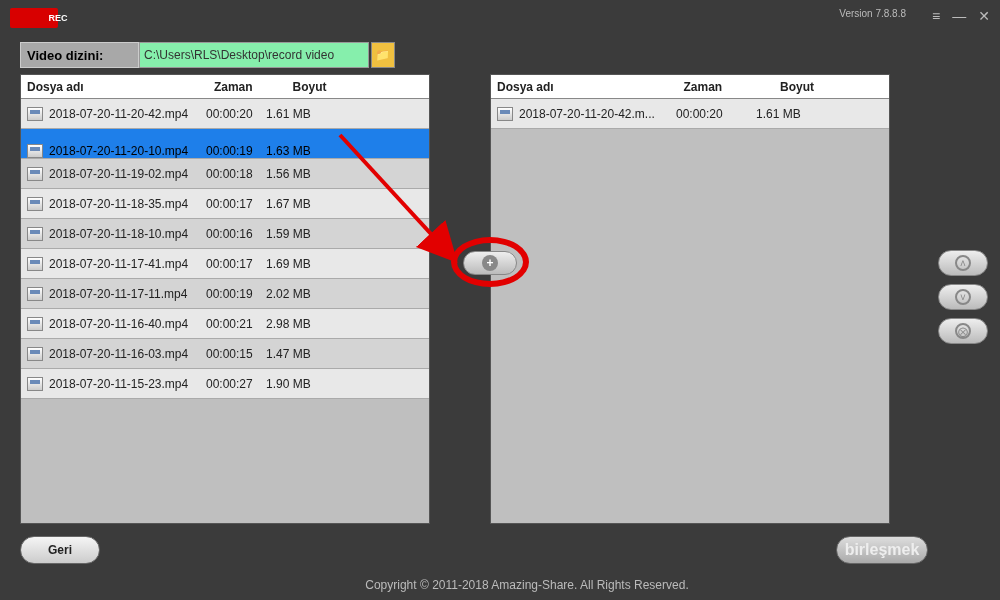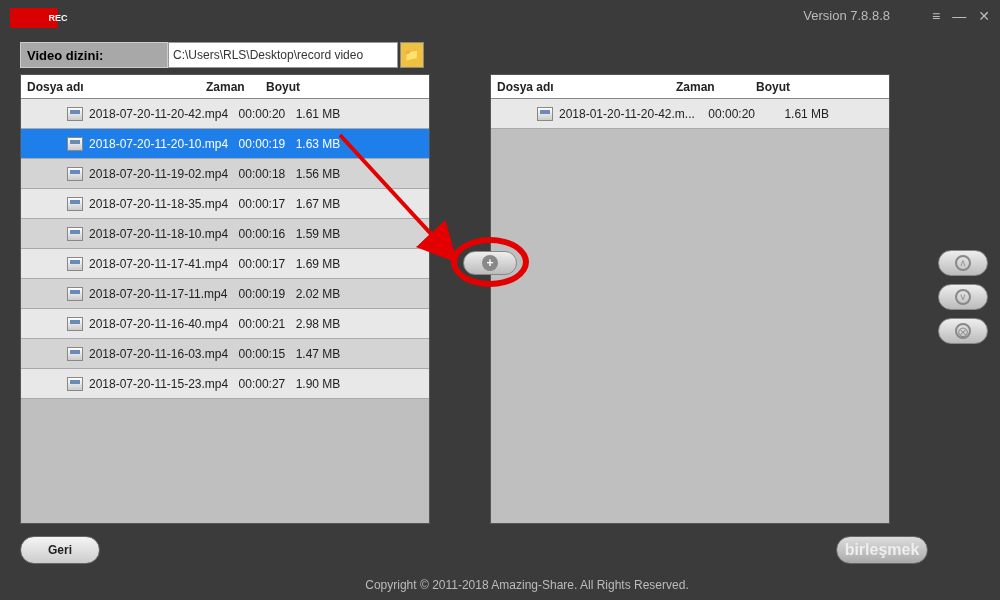--- a/index.html
+++ b/index.html
@@ -34,56 +34,56 @@
     border-radius: 2px;
     margin-right: 8px;
     padding-left: 48px;
   }
   .app-title {
     font-size: 15px;
     color: #ddd;
   }
   .version {
     position: absolute;
-    right: 110px;
+    right: 94px;
     top: 8px;
-    font-size: 13px;
+    font-size: 10px;
     color: #bbb;
   }
   .win-controls {
     position: absolute;
     right: 10px;
     top: 8px;
     display: flex;
     gap: 12px;
     color: #bbb;
   }
   .win-controls span { cursor: pointer; font-size: 14px; }
   .path-row {
     display: flex;
     align-items: center;
     margin: 6px 0 6px 20px;
     height: 26px;
   }
   .path-label-box {
-    width: 148px;
+    width: 119px;
     height: 26px;
     background: #a8a8a8;
     border: 1px solid #ccc;
     display: flex;
     align-items: center;
     padding-left: 6px;
     font-size: 13px;
     font-weight: bold;
     color: #000;
   }
   .path-field {
     width: 230px;
     height: 26px;
-    background: #ffffff;
+    background: #86efac;
     border: 1px solid #999;
     display: flex;
     align-items: center;
     padding: 0 4px;
     font-size: 12px;
     color: #333;
     overflow: hidden;
     white-space: nowrap;
   }
   .folder-btn {
@@ -112,40 +112,40 @@
   .panel.left { width: 410px; }
   .panel.right { width: 400px; }
   .thead {
     display: flex;
     background: #fff;
     border-bottom: 1px solid #888;
     font-weight: bold;
     font-size: 12px;
     height: 24px;
     align-items: center;
+    gap: 24px;
   }
   .col-name { padding-left: 6px; }
   .left .col-name { width: 185px; }
   .left .col-time { width: 60px; }
   .left .col-size { width: 150px; }
   .right .col-name { width: 185px; }
   .right .col-time { width: 80px; }
   .right .col-size { width: 120px; }
   .trow {
     display: flex;
     height: 30px;
     align-items: center;
     border-bottom: 1px solid #aaa;
     font-size: 12px;
     cursor: pointer;
-    padding-left: 40px;
   }
   .trow.even { background: #e8e8e8; }
   .trow.odd { background: #d4d4d4; }
-  .trow.selected { background: #1e7fea; color: #ffffff; }
+  .trow.selected { background: #1e7fea; color: #000000; align-items: flex-end; }
   .file-icon {
     width: 16px;
     height: 14px;
     background: linear-gradient(#fff,#ccc);
     border: 1px solid #888;
     margin: 0 6px;
     display: inline-block;
     position: relative;
     flex-shrink: 0;
   }
@@ -387,21 +387,21 @@
 
   <div class="panel right">
     <div class="thead">
       <div class="col-name">Dosya adı</div>
       <div class="col-time">Zaman</div>
       <div class="col-size">Boyut</div>
     </div>
     <div id="right-body">
         <div class="trow even">
           <span class="file-icon"></span>
-          <span class="cell cell-name">2018-01-20-11-20-42.m...</span>
+          <span class="cell cell-name">2018-07-20-11-20-42.m...</span>
           <span class="cell cell-time">00:00:20</span>
           <span class="cell cell-size">1.61 MB</span>
         </div>
       </div>
   </div>
 </div>
 
 <div class="center-controls">
   <div class="pill-btn">
     <div class="circ">+</div>

